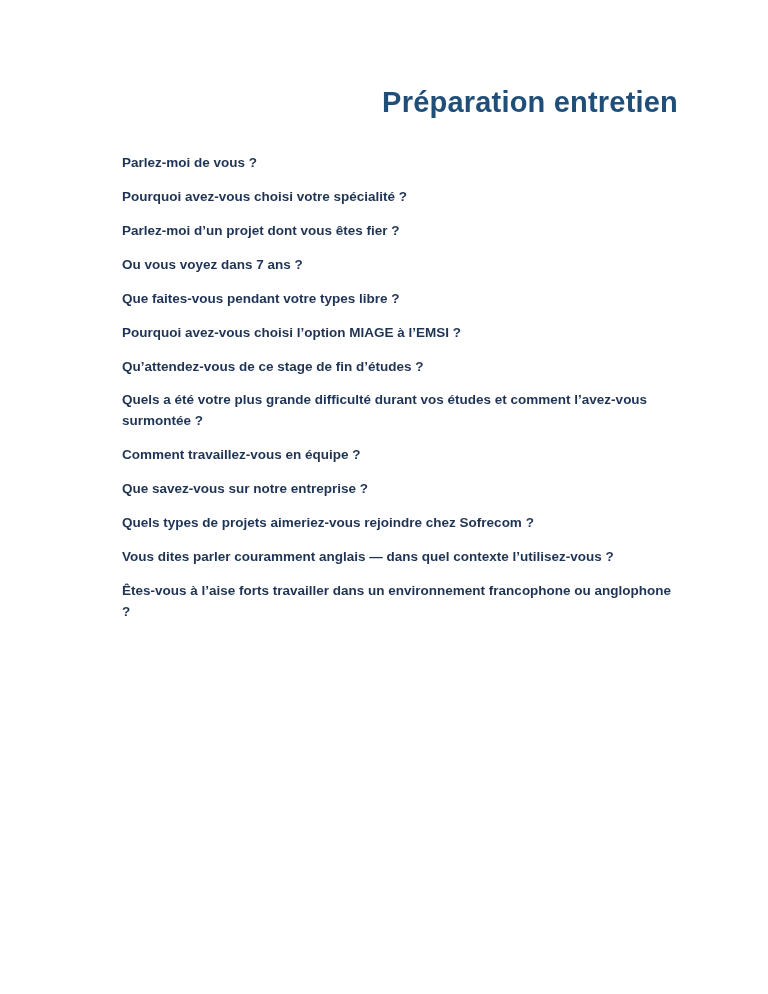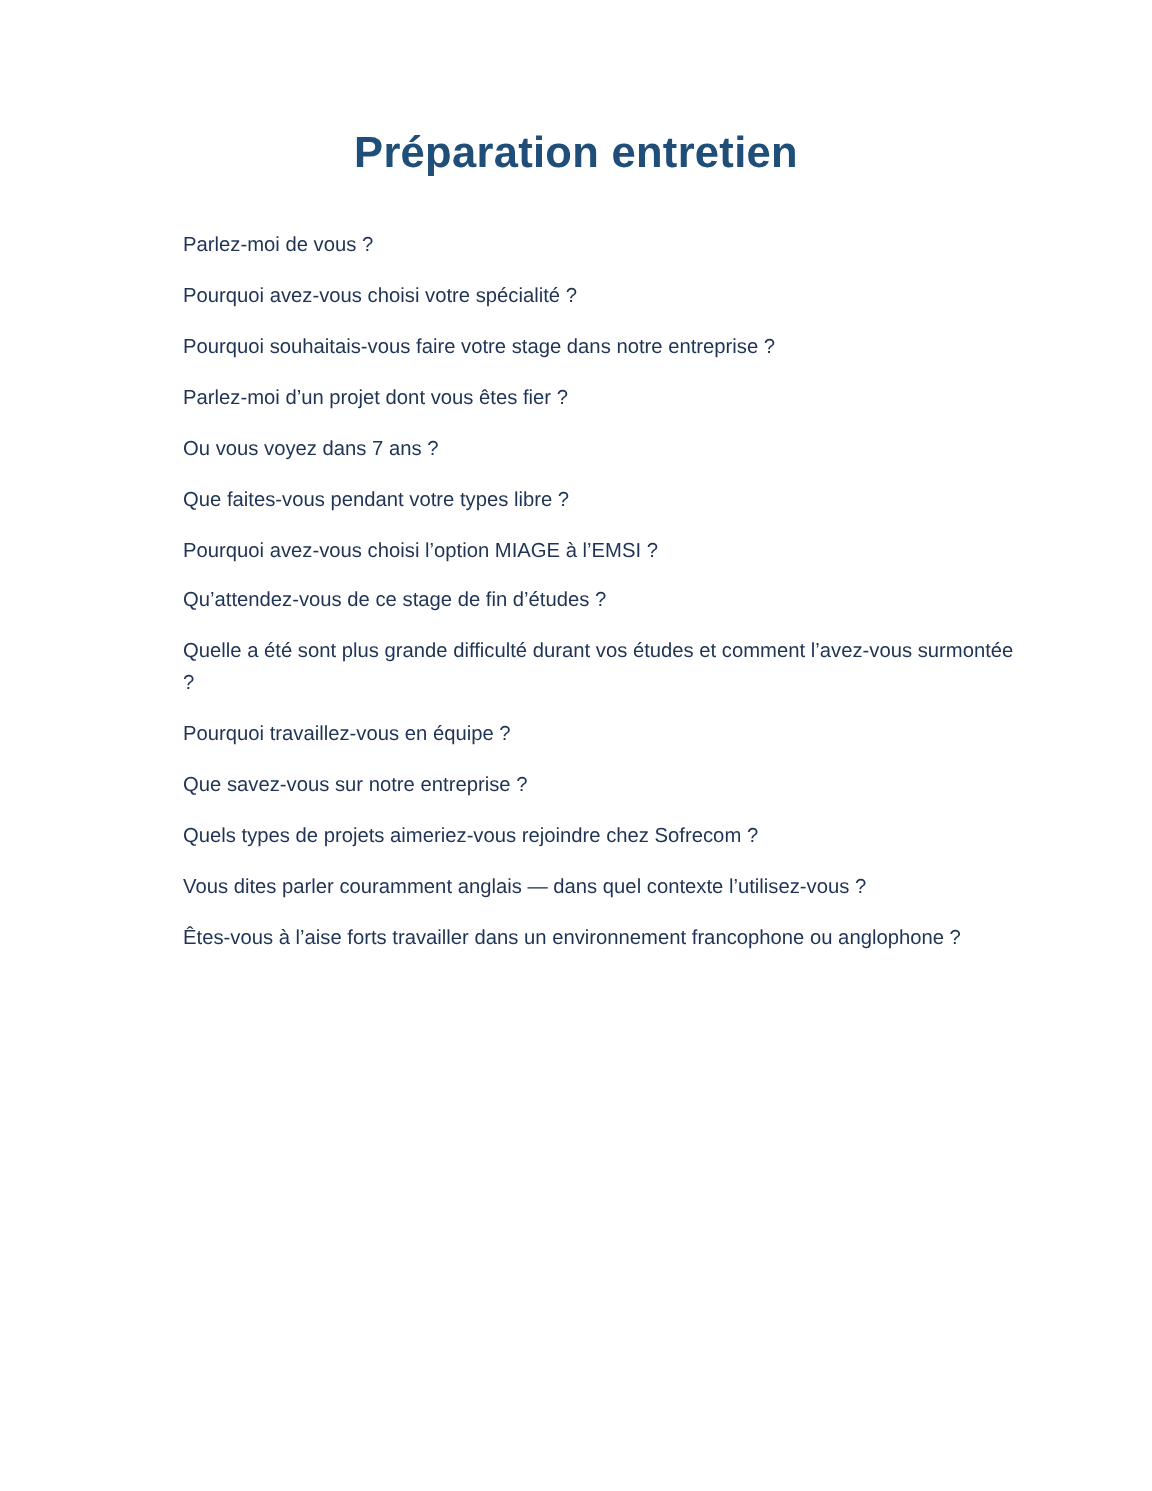--- a/index.html
+++ b/index.html
@@ -15,49 +15,48 @@
   }
   .page {
     box-sizing: border-box;
     width: 768px;
     height: 994px;
     padding: 86px 90px 0 90px;
     background: #ffffff;
   }
   .doc-title {
     margin: 0 0 34px 0;
-    text-align: center;
+    text-align: right;
     font-size: 29px;
     font-weight: 700;
     letter-spacing: 0.2px;
     color: #1f4e79;
   }
   .questions p {
     margin: 0 0 13px 0;
     font-size: 13.5px;
-    font-weight: 400;
+    font-weight: 700;
     line-height: 1.55;
     color: #1f3354;
     padding-left: 32px;
   }
 </style>
 </head>
 <body>
 
 <div class="page">
   <h1 class="doc-title">Préparation entretien</h1>
   <div class="questions">
     <p>Parlez-moi de vous ?</p>
     <p>Pourquoi avez-vous choisi votre spécialité ?</p>
-    <p>Pourquoi souhaitais-vous faire votre stage dans notre entreprise ?</p>
     <p>Parlez-moi d’un projet dont vous êtes fier ?</p>
     <p>Ou vous voyez dans 7 ans ?</p>
     <p>Que faites-vous pendant votre types libre ?</p>
     <p>Pourquoi avez-vous choisi l’option MIAGE à l’EMSI ?</p>
     <p>Qu’attendez-vous de ce stage de fin d’études ?</p>
-    <p>Quelle a été sont plus grande difficulté durant vos études et comment l’avez-vous surmontée ?</p>
-    <p>Pourquoi travaillez-vous en équipe ?</p>
+    <p>Quels a été votre plus grande difficulté durant vos études et comment l’avez-vous surmontée ?</p>
+    <p>Comment travaillez-vous en équipe ?</p>
     <p>Que savez-vous sur notre entreprise ?</p>
     <p>Quels types de projets aimeriez-vous rejoindre chez Sofrecom ?</p>
     <p>Vous dites parler couramment anglais — dans quel contexte l’utilisez-vous ?</p>
     <p>Êtes-vous à l’aise forts travailler dans un environnement francophone ou anglophone ?</p>
   </div>
 </div>
 
 </body></html>

